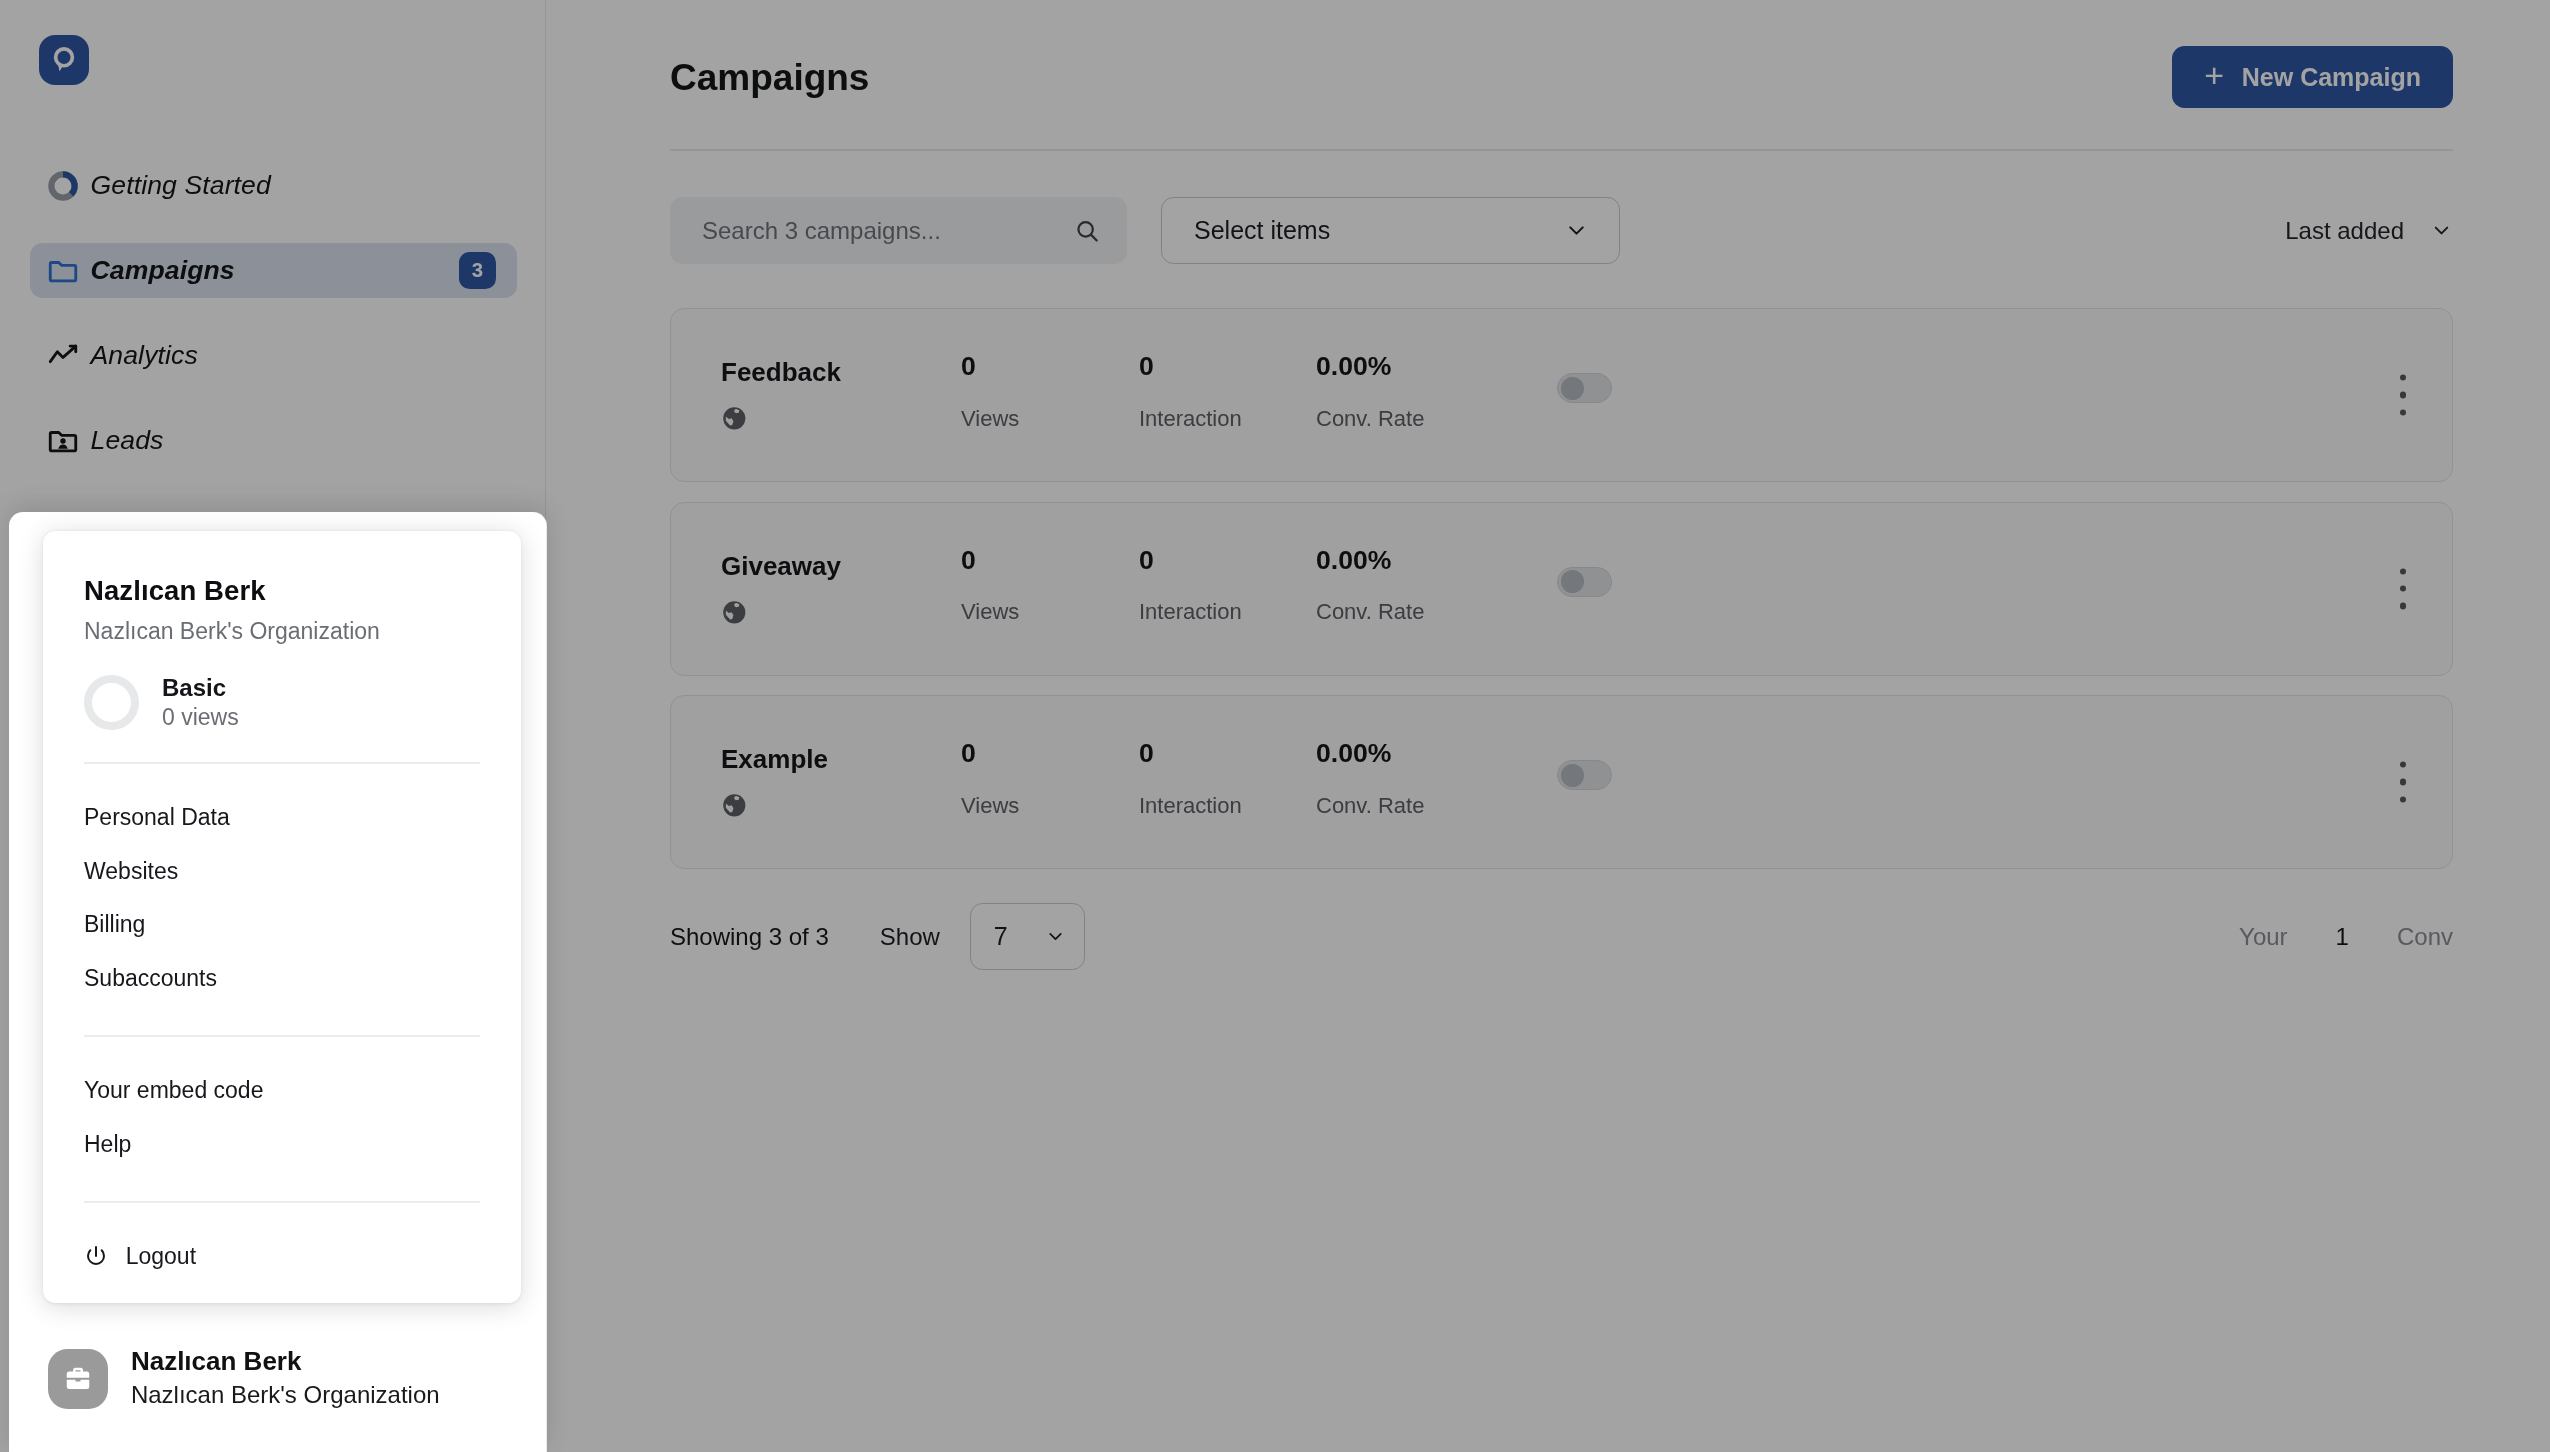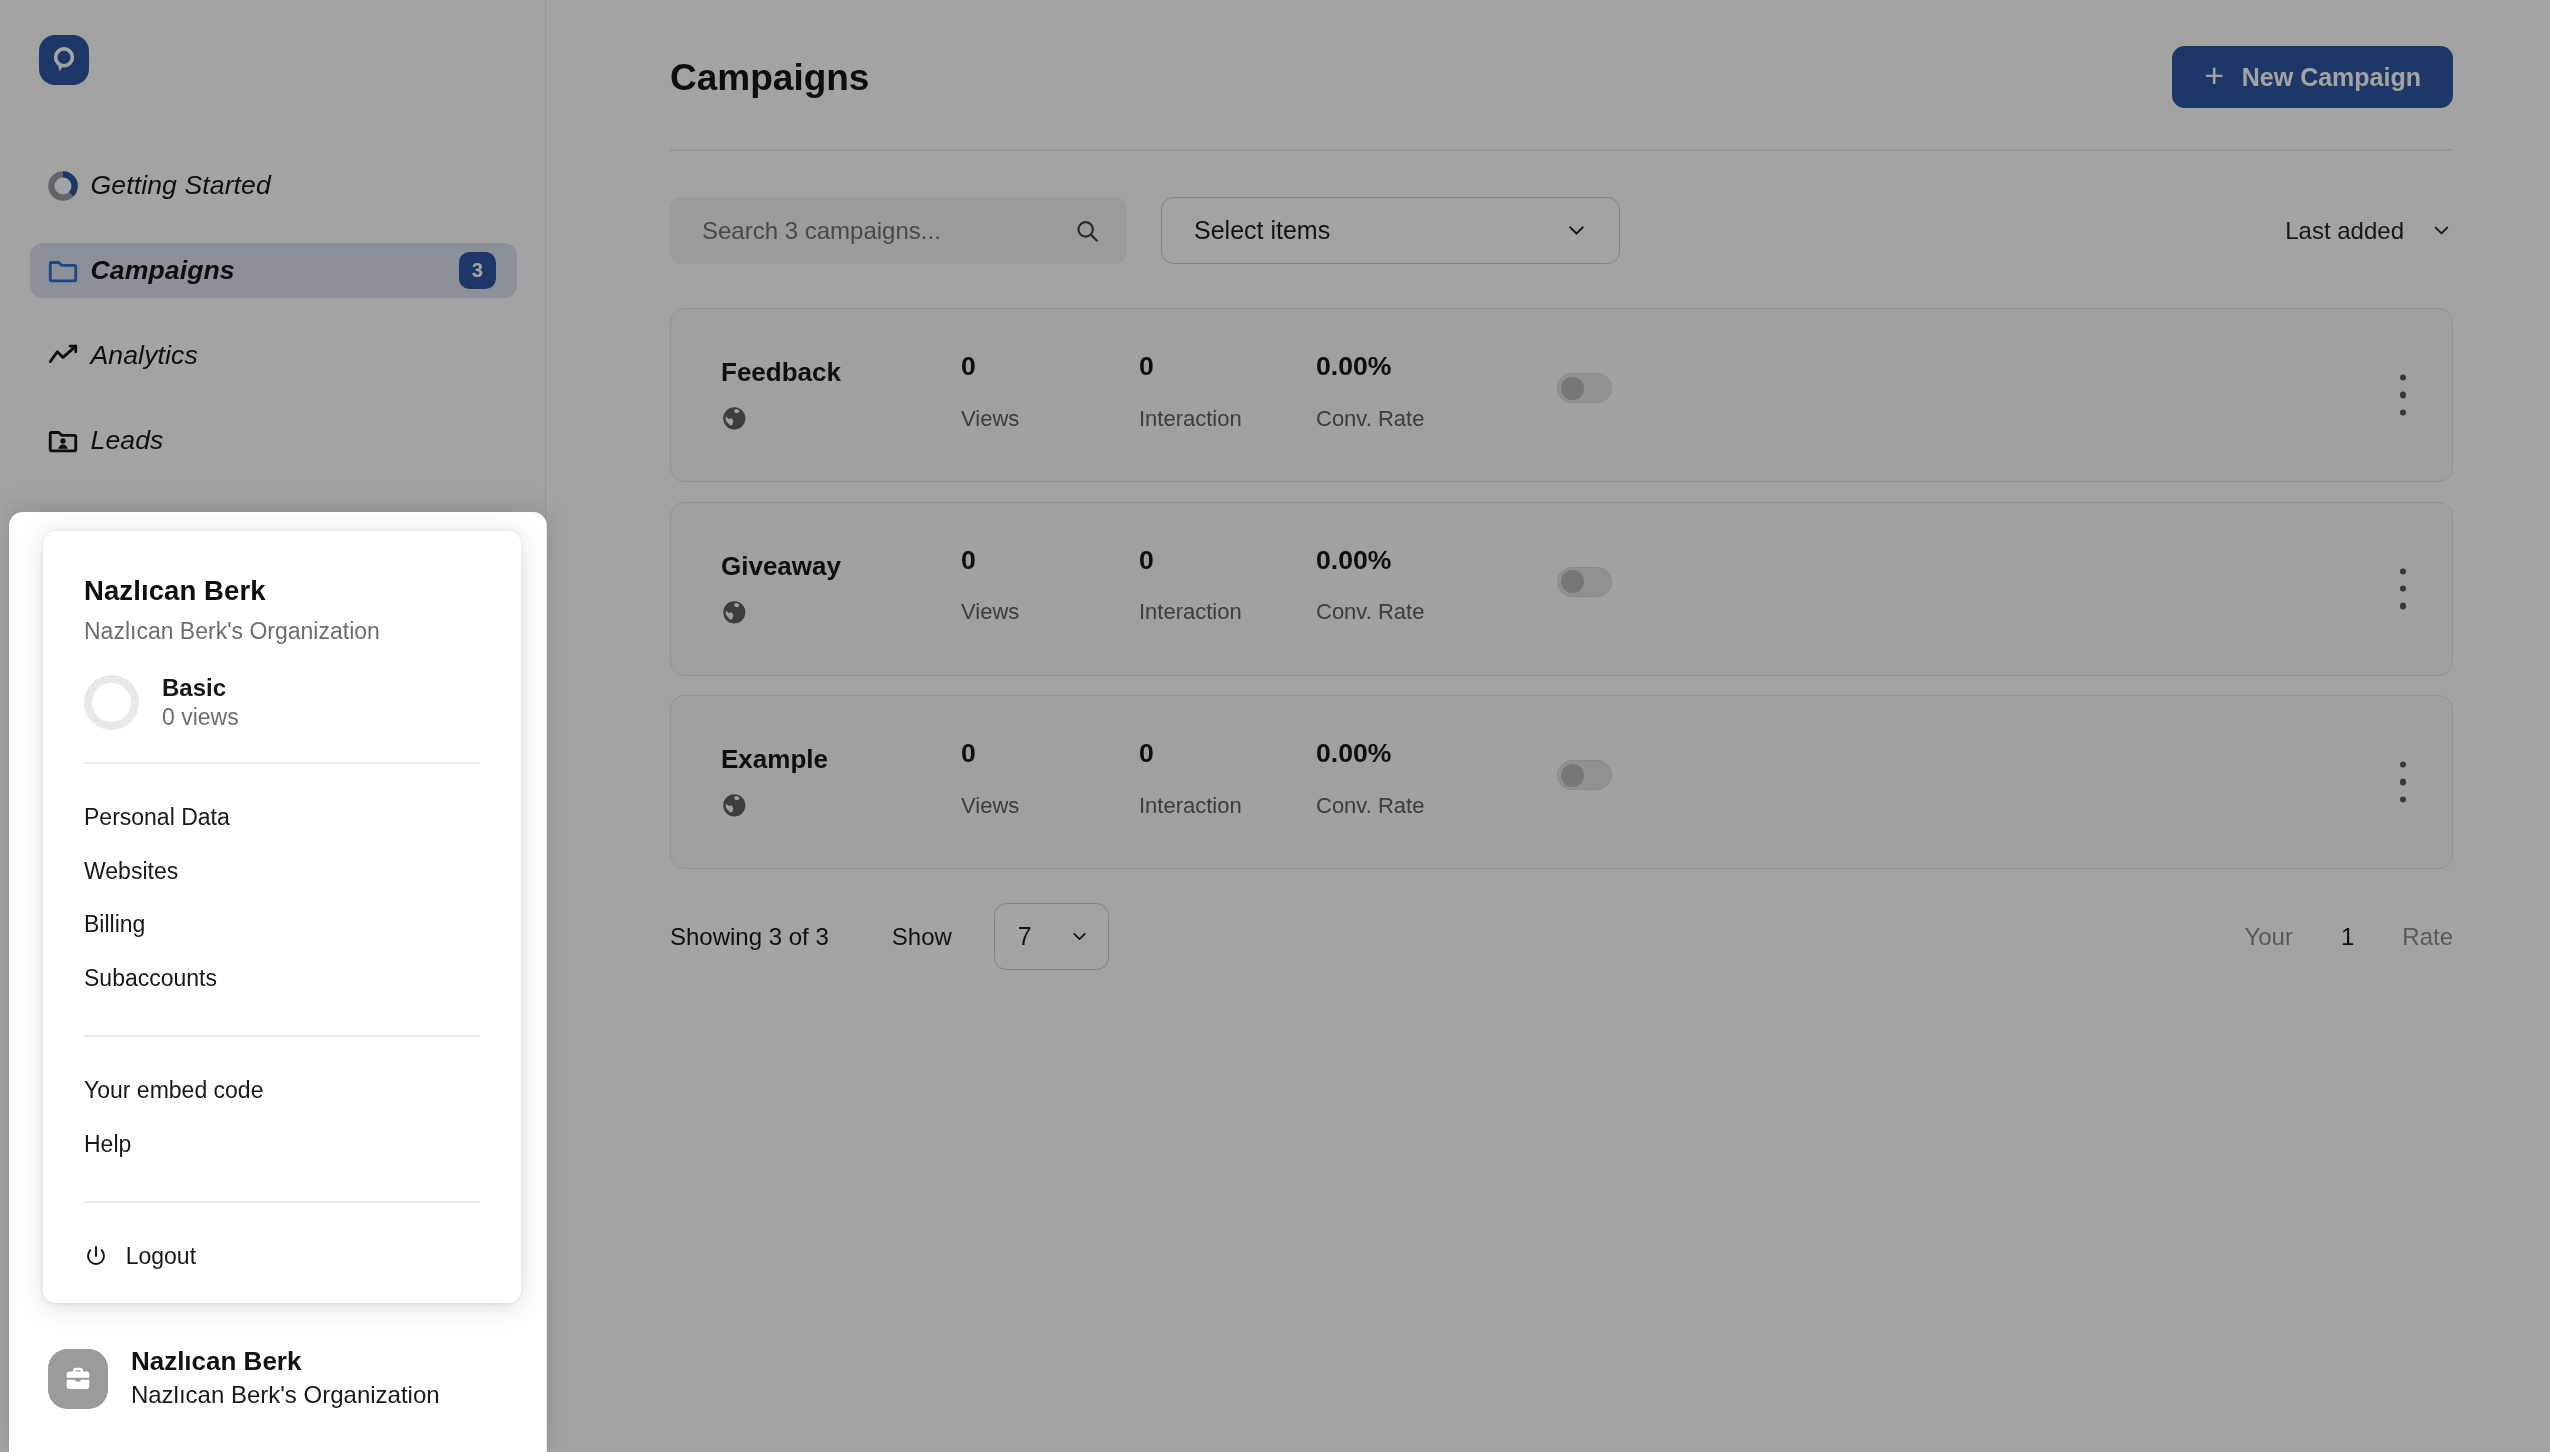--- a/index.html
+++ b/index.html
@@ -200,21 +200,21 @@
     width: 12.4px; height: 41px;
     display: flex; flex-direction: column; align-items: center; justify-content: space-between;
     cursor: pointer;
   }
   .kebab i { width: 6.2px; height: 6.2px; border-radius: 50%; background: #55585e; display:block; }
 
   
   .pagination {
     position: absolute; left: 124px; right: 97px; top: 903px;
     height: 67px;
-    display: flex; align-items: center; gap: 42px;
+    display: flex; align-items: center; gap: 30px;
     font-size: 24px; color: #1d1f24;
   }
   .showing { color: #16181c; }
   .show-label { margin-left: 21px; }
   .show-select {
     width: 115px; height: 67px;
     border: 1.8px solid #c9ccd2; border-radius: 12.4px;
     display: flex; align-items: center; justify-content: space-between;
     padding: 0 17.7px 0 23px;
     font-size: 25px; cursor: pointer;
@@ -500,21 +500,21 @@
             <span>7</span>
             <span>
               <svg width="21" height="21" viewBox="0 0 24 24" fill="none" stroke="#1d1f24" stroke-width="2" stroke-linecap="round" stroke-linejoin="round">
                 <polyline points="6,9 12,15 18,9"></polyline>
               </svg>
             </span>
           </div>
           <div class="pager">
             <span class="muted">Your</span>
             <span class="cur">1</span>
-            <span class="muted">Rate</span>
+            <span class="muted">Conv</span>
           </div>
         </div>
 
       </div>
     </main>
   </div>
 
   <div class="overlay"></div>
 
   <div class="sidebar-raised">

